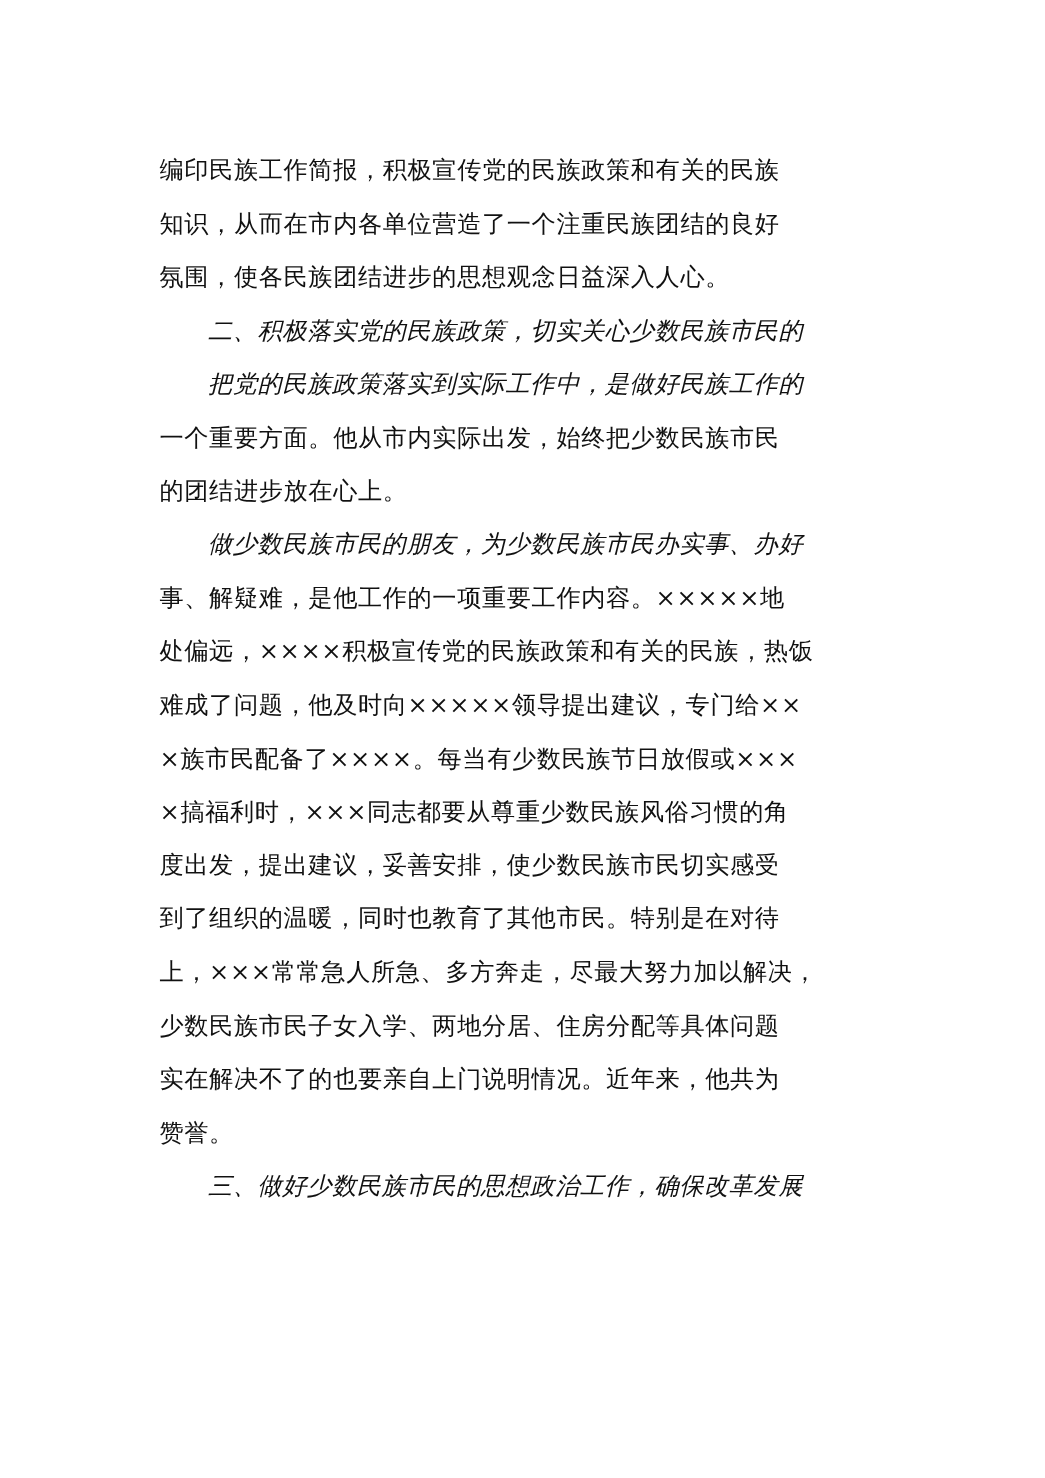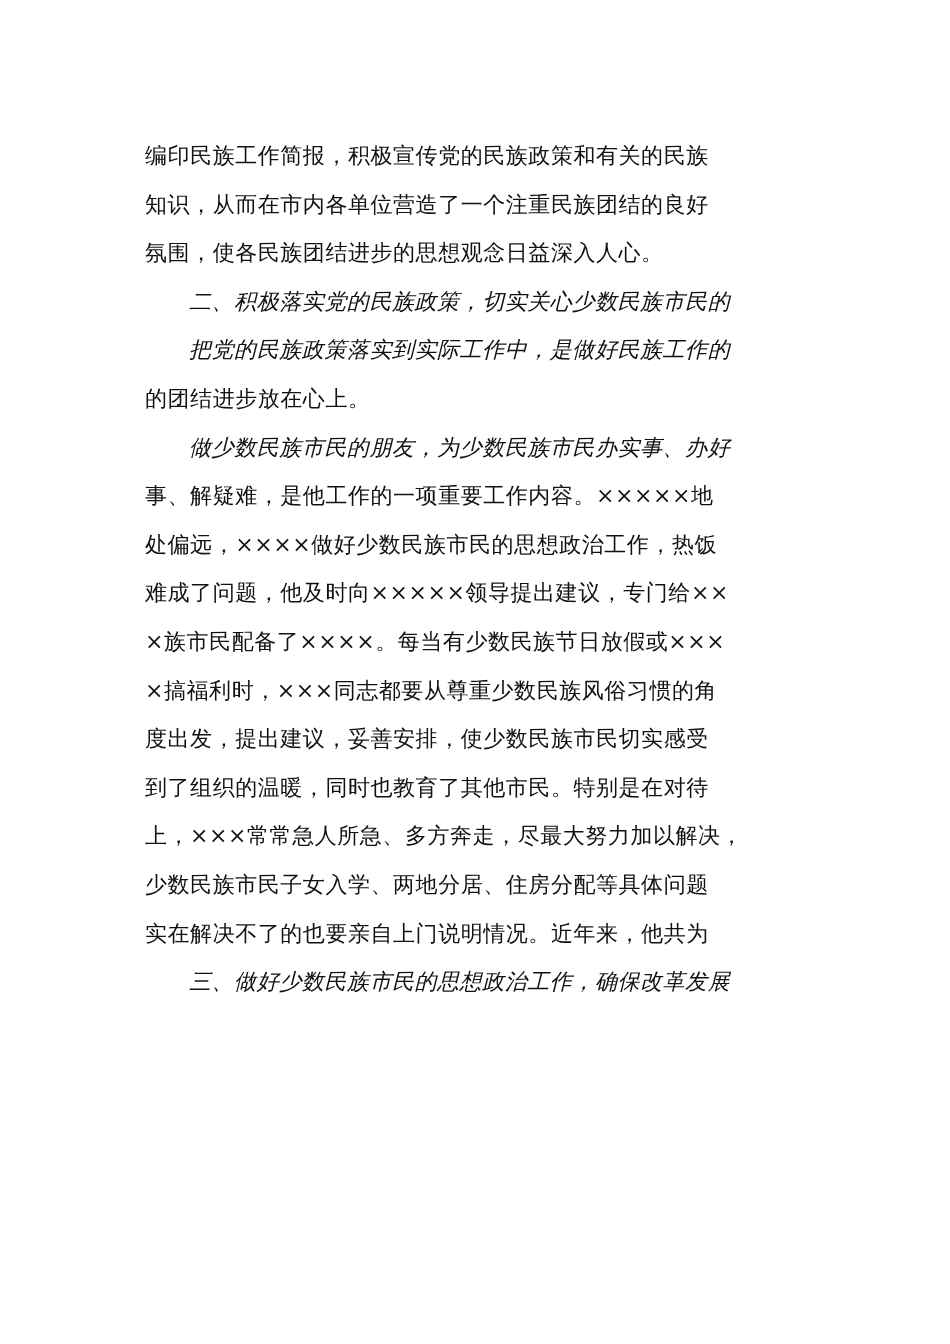--- a/index.html
+++ b/index.html
@@ -45,27 +45,29 @@
 </head>
 <body>
 
 <div class="page">
   <div class="text-body">
     <span class="line">编印民族工作简报，积极宣传党的民族政策和有关的民族</span>
     <span class="line">知识，从而在市内各单位营造了一个注重民族团结的良好</span>
     <span class="line">氛围，使各民族团结进步的思想观念日益深入人心。</span>
     <span class="line indent">二、积极落实党的民族政策，切实关心少数民族市民的</span>
     <span class="line indent">把党的民族政策落实到实际工作中，是做好民族工作的</span>
+    <span class="line">一个重要方面。他从市内实际出发，始终把少数民族市民</span>
     <span class="line">的团结进步放在心上。</span>
     <span class="line indent">做少数民族市民的朋友，为少数民族市民办实事、办好</span>
     <span class="line">事、解疑难，是他工作的一项重要工作内容。×××××地</span>
-    <span class="line">处偏远，××××做好少数民族市民的思想政治工作，热饭</span>
+    <span class="line">处偏远，××××积极宣传党的民族政策和有关的民族，热饭</span>
     <span class="line">难成了问题，他及时向×××××领导提出建议，专门给××</span>
     <span class="line">×族市民配备了××××。每当有少数民族节日放假或×××</span>
     <span class="line">×搞福利时，×××同志都要从尊重少数民族风俗习惯的角</span>
     <span class="line">度出发，提出建议，妥善安排，使少数民族市民切实感受</span>
     <span class="line">到了组织的温暖，同时也教育了其他市民。特别是在对待</span>
     <span class="line">上，×××常常急人所急、多方奔走，尽最大努力加以解决，</span>
     <span class="line">少数民族市民子女入学、两地分居、住房分配等具体问题</span>
     <span class="line">实在解决不了的也要亲自上门说明情况。近年来，他共为</span>
+    <span class="line">赞誉。</span>
     <span class="line indent">三、做好少数民族市民的思想政治工作，确保改革发展</span>
   </div>
 </div>
 
 </body></html>

